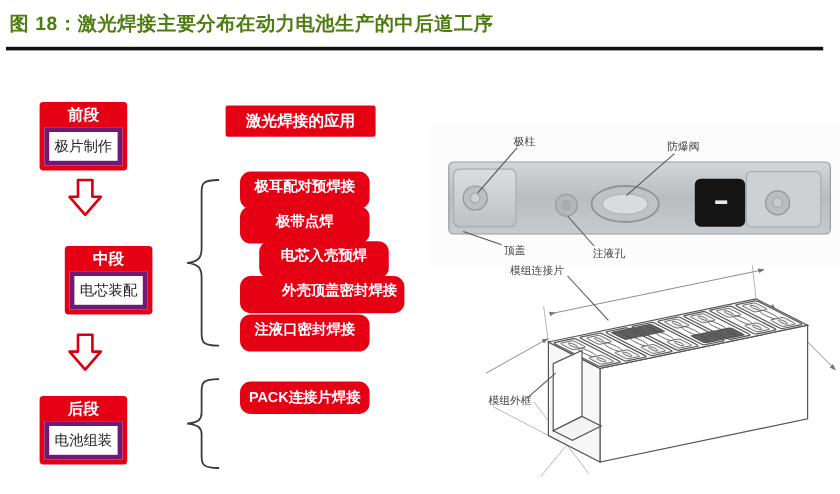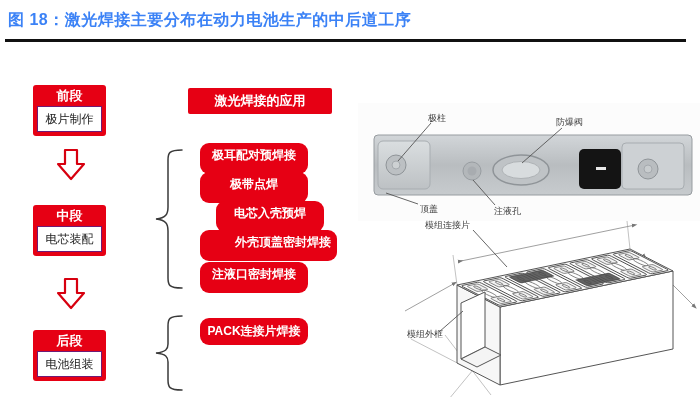--- a/index.html
+++ b/index.html
@@ -1,34 +1,34 @@
 <!DOCTYPE html>
 <html><head>
 <meta charset="utf-8">
 <style>
   html,body{margin:0;padding:0;background:#fff;}
   #canvas{position:relative;width:700px;height:412px;background:#ffffff;overflow:hidden;
           font-family:"Liberation Sans","DejaVu Sans",sans-serif;}
 
   
-  .fig-title{position:absolute;left:8px;top:10px;font-size:16px;font-weight:bold;color:#3b82f6;
+  .fig-title{position:absolute;left:8px;top:10px;font-size:16px;font-weight:bold;color:#4d7c0f;
              letter-spacing:0.5px;white-space:nowrap;}
   .title-rule{position:absolute;left:5px;top:39px;width:681px;height:3px;background:#111;}
 
   
   .stage-box{position:absolute;left:33px;width:73px;background:#E60014;border-radius:3px;
              box-sizing:border-box;padding:0 4px 4px 4px;}
   .stage-head{height:21px;line-height:21px;text-align:center;color:#fff;font-size:13px;font-weight:bold;}
-  .stage-body{height:24px;line-height:24px;text-align:center;background:#fff;border:1px solid #701a75;
+  .stage-body{height:24px;line-height:24px;text-align:center;background:#fff;border:4px solid #701a75;
               color:#222;font-size:12px;}
 
   .flow-arrow{position:absolute;left:55px;}
 
   
-  .app-header{position:absolute;left:188px;top:88px;width:144px;height:26px;line-height:26px;
+  .app-header{position:absolute;left:188px;top:88px;width:125px;height:26px;line-height:26px;
               background:#E60014;border-radius:2px;color:#fff;text-align:center;
               font-size:13px;font-weight:bold;}
   .app-item{position:absolute;left:200px;width:108px;height:31px;line-height:25px;background:#E60014;
             border-radius:9px;color:#fff;text-align:center;font-size:12px;font-weight:bold;
             white-space:nowrap;}
 
   .overlay-svg{position:absolute;}
   svg text{font-family:"Liberation Sans","DejaVu Sans",sans-serif;}
 </style>
 </head>
@@ -41,21 +41,21 @@
 
   <div class="stage-box" style="top:85px;">
     <div class="stage-head">前段</div>
     <div class="stage-body">极片制作</div>
   </div>
 
   <svg class="flow-arrow" style="top:148px;" width="32" height="34" viewBox="0 0 32 34">
     <path d="M10,2 L22,2 L22,16 L29,16 L16,31 L3,16 L10,16 Z" fill="#ffffff" stroke="#D7000F" stroke-width="2.2" stroke-linejoin="round"></path>
   </svg>
 
-  <div class="stage-box" style="top:205px;">
+  <div class="stage-box" style="top:205px;margin-left:21px;">
     <div class="stage-head">中段</div>
     <div class="stage-body">电芯装配</div>
   </div>
 
   <svg class="flow-arrow" style="top:277px;" width="32" height="34" viewBox="0 0 32 34">
     <path d="M10,2 L22,2 L22,16 L29,16 L16,31 L3,16 L10,16 Z" fill="#ffffff" stroke="#D7000F" stroke-width="2.2" stroke-linejoin="round"></path>
   </svg>
 
   <div class="stage-box" style="top:330px;">
     <div class="stage-head">后段</div>

